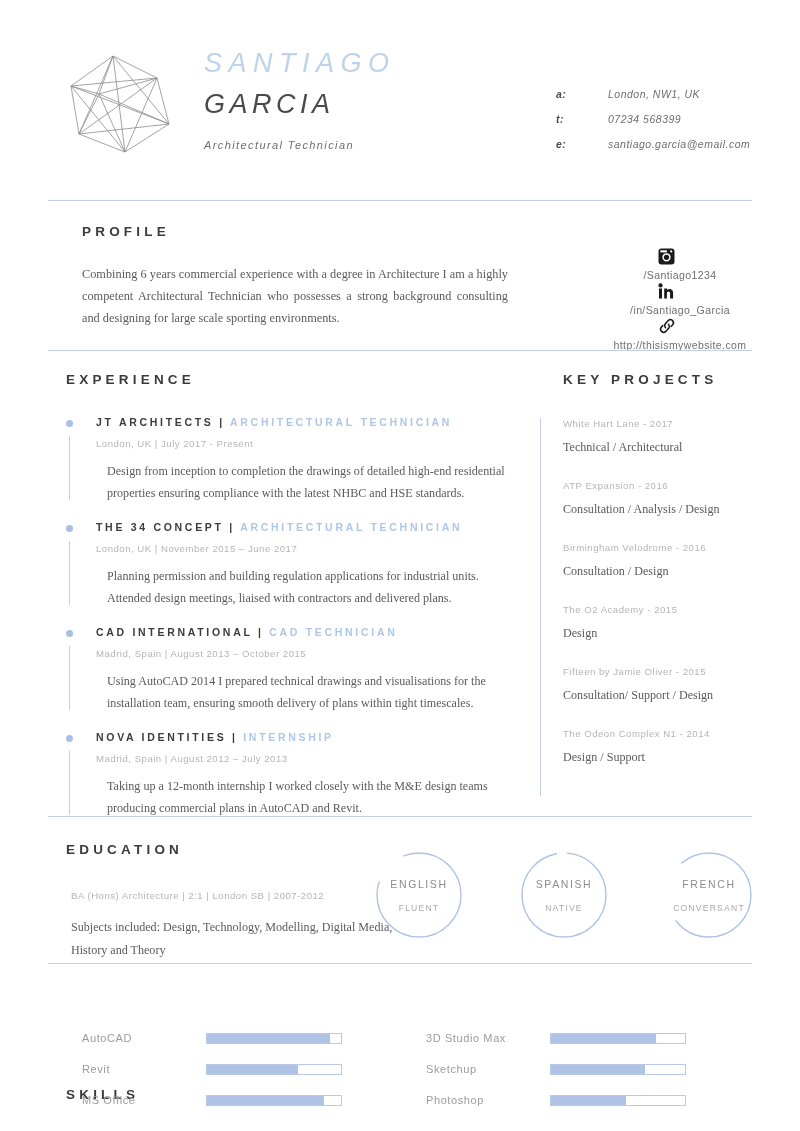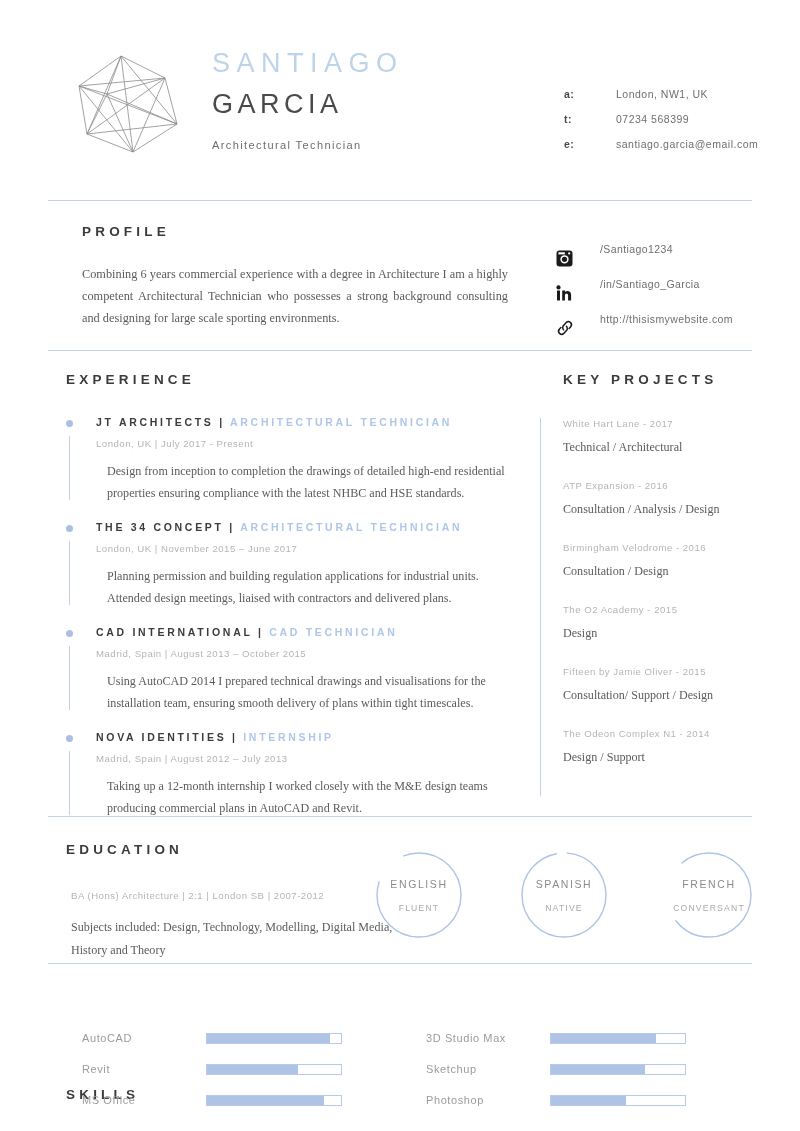--- a/index.html
+++ b/index.html
@@ -31,22 +31,23 @@
     font-family: "Liberation Sans", sans-serif;
     font-size: 13.5px;
     font-weight: bold;
     letter-spacing: 4.2px;
     color: #3b3b3d;
   }
 
   
   .header {
     position: absolute;
-    left: 16px; top: 0; right: 0;
+    left: 8px; top: 0; right: 0;
     height: 196px;
+    font-style: italic;
   }
   .logo {
     position: absolute;
     left: 57px;
     top: 48px;
     width: 112px;
     height: 112px;
   }
   .name-block {
     position: absolute;
@@ -120,22 +121,24 @@
     text-align: justify;
   }
   .socials {
     position: absolute;
     left: 556px;
     top: 243px;
     width: 230px;
   }
   .social-row {
     display: flex;
+    align-items: center;
     height: 30px;
     margin-bottom: 5px;
+    flex-direction: column;
   }
   .social-ico {
     width: 26px;
     flex: 0 0 26px;
     display: flex;
     align-items: center;
   }
   .social-txt {
     margin-left: 18px;
     font-size: 10.5px;

